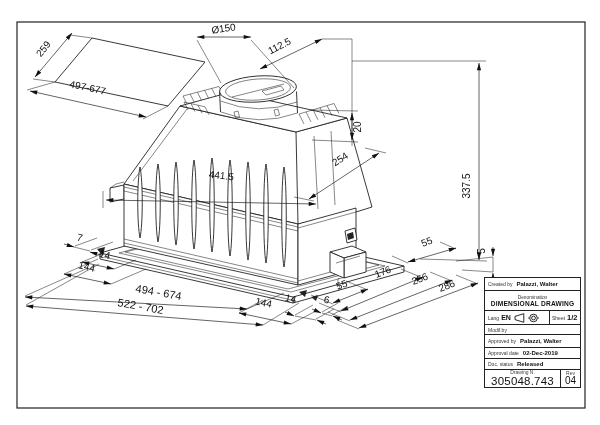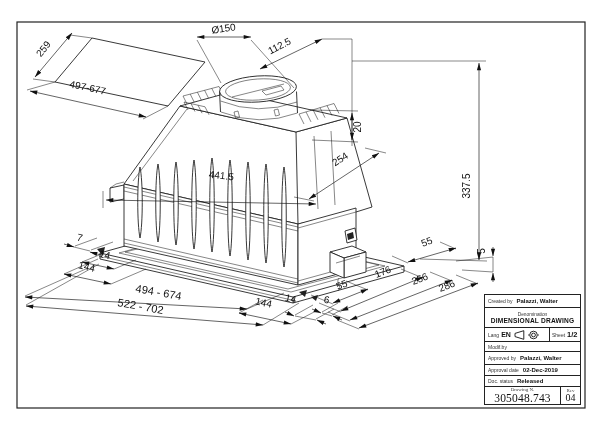--- a/index.html
+++ b/index.html
@@ -9,42 +9,42 @@
   .dl{stroke:#111;stroke-width:.65;fill:none;marker-start:url(#arr);marker-end:url(#arr);}
   .ld{stroke:#111;stroke-width:.65;fill:none;marker-end:url(#arr);}
   .xl{stroke:#111;stroke-width:.5;fill:none;}
   .bo{stroke:#222;stroke-width:.9;fill:none;}
   .bw{stroke:#222;stroke-width:.9;fill:#fff;}
   .bt{stroke:#222;stroke-width:.55;fill:none;}
   .dk{fill:#222;stroke:none;}
   .dim-t{font-size:10px;}
   .dim-b{font-size:11px;}
   
-  .tblock{position:absolute;left:484px;top:294px;width:97px;height:111px;
+  .tblock{position:absolute;left:484px;top:277px;width:97px;height:111px;
           border:1px solid #222;box-sizing:border-box;background:#fff;
           display:flex;flex-direction:column;font-family:"Liberation Sans",sans-serif;color:#111;}
   .trow{border-top:1px solid #222;display:flex;align-items:center;padding:0 3px;box-sizing:border-box;}
   .trow:first-child{border-top:none;}
   .lab{font-size:5px;color:#333;white-space:nowrap;}
   .val{font-size:6px;font-weight:bold;margin-left:4px;white-space:nowrap;}
   .r-created{height:12px;}
   .r-denom{height:20px;flex-direction:column;justify-content:center;align-items:center;padding:0;}
   .r-denom .lab{font-size:4.8px;}
   .denomv{font-size:6.6px;font-weight:bold;letter-spacing:.2px;}
   .r-lang{height:14px;padding:0;}
   .langleft{flex:1;display:flex;align-items:center;padding:0 3px;gap:2px;height:100%;box-sizing:border-box;}
   .sheetbox{width:31px;height:100%;border-left:1px solid #222;display:flex;align-items:center;
             padding:0 2px;box-sizing:border-box;gap:2px;}
   .langv{font-size:7px;font-weight:bold;}
   .sheetv{font-size:7.5px;font-weight:bold;}
   .r-modif{height:10px;}
   .r-appr{height:13px;}
   .r-date{height:11px;}
   .r-status{height:11px;}
-  .r-num{height:20px;padding:0;flex:1;font-family:Liberation Serif, serif;}
+  .r-num{height:20px;padding:0;flex:1;}
   .numcell{flex:1;height:100%;display:flex;flex-direction:column;align-items:center;justify-content:center;box-sizing:border-box;}
   .revcell{width:20px;height:100%;border-left:1px solid #222;display:flex;flex-direction:column;
            align-items:center;justify-content:center;box-sizing:border-box;}
   .numlab{font-size:5px;color:#444;line-height:5px;}
   .numval{font-size:11.5px;line-height:12px;letter-spacing:.2px;}
   .revval{font-size:10px;line-height:10px;}
 </style>
 </head>
 <body>
 

